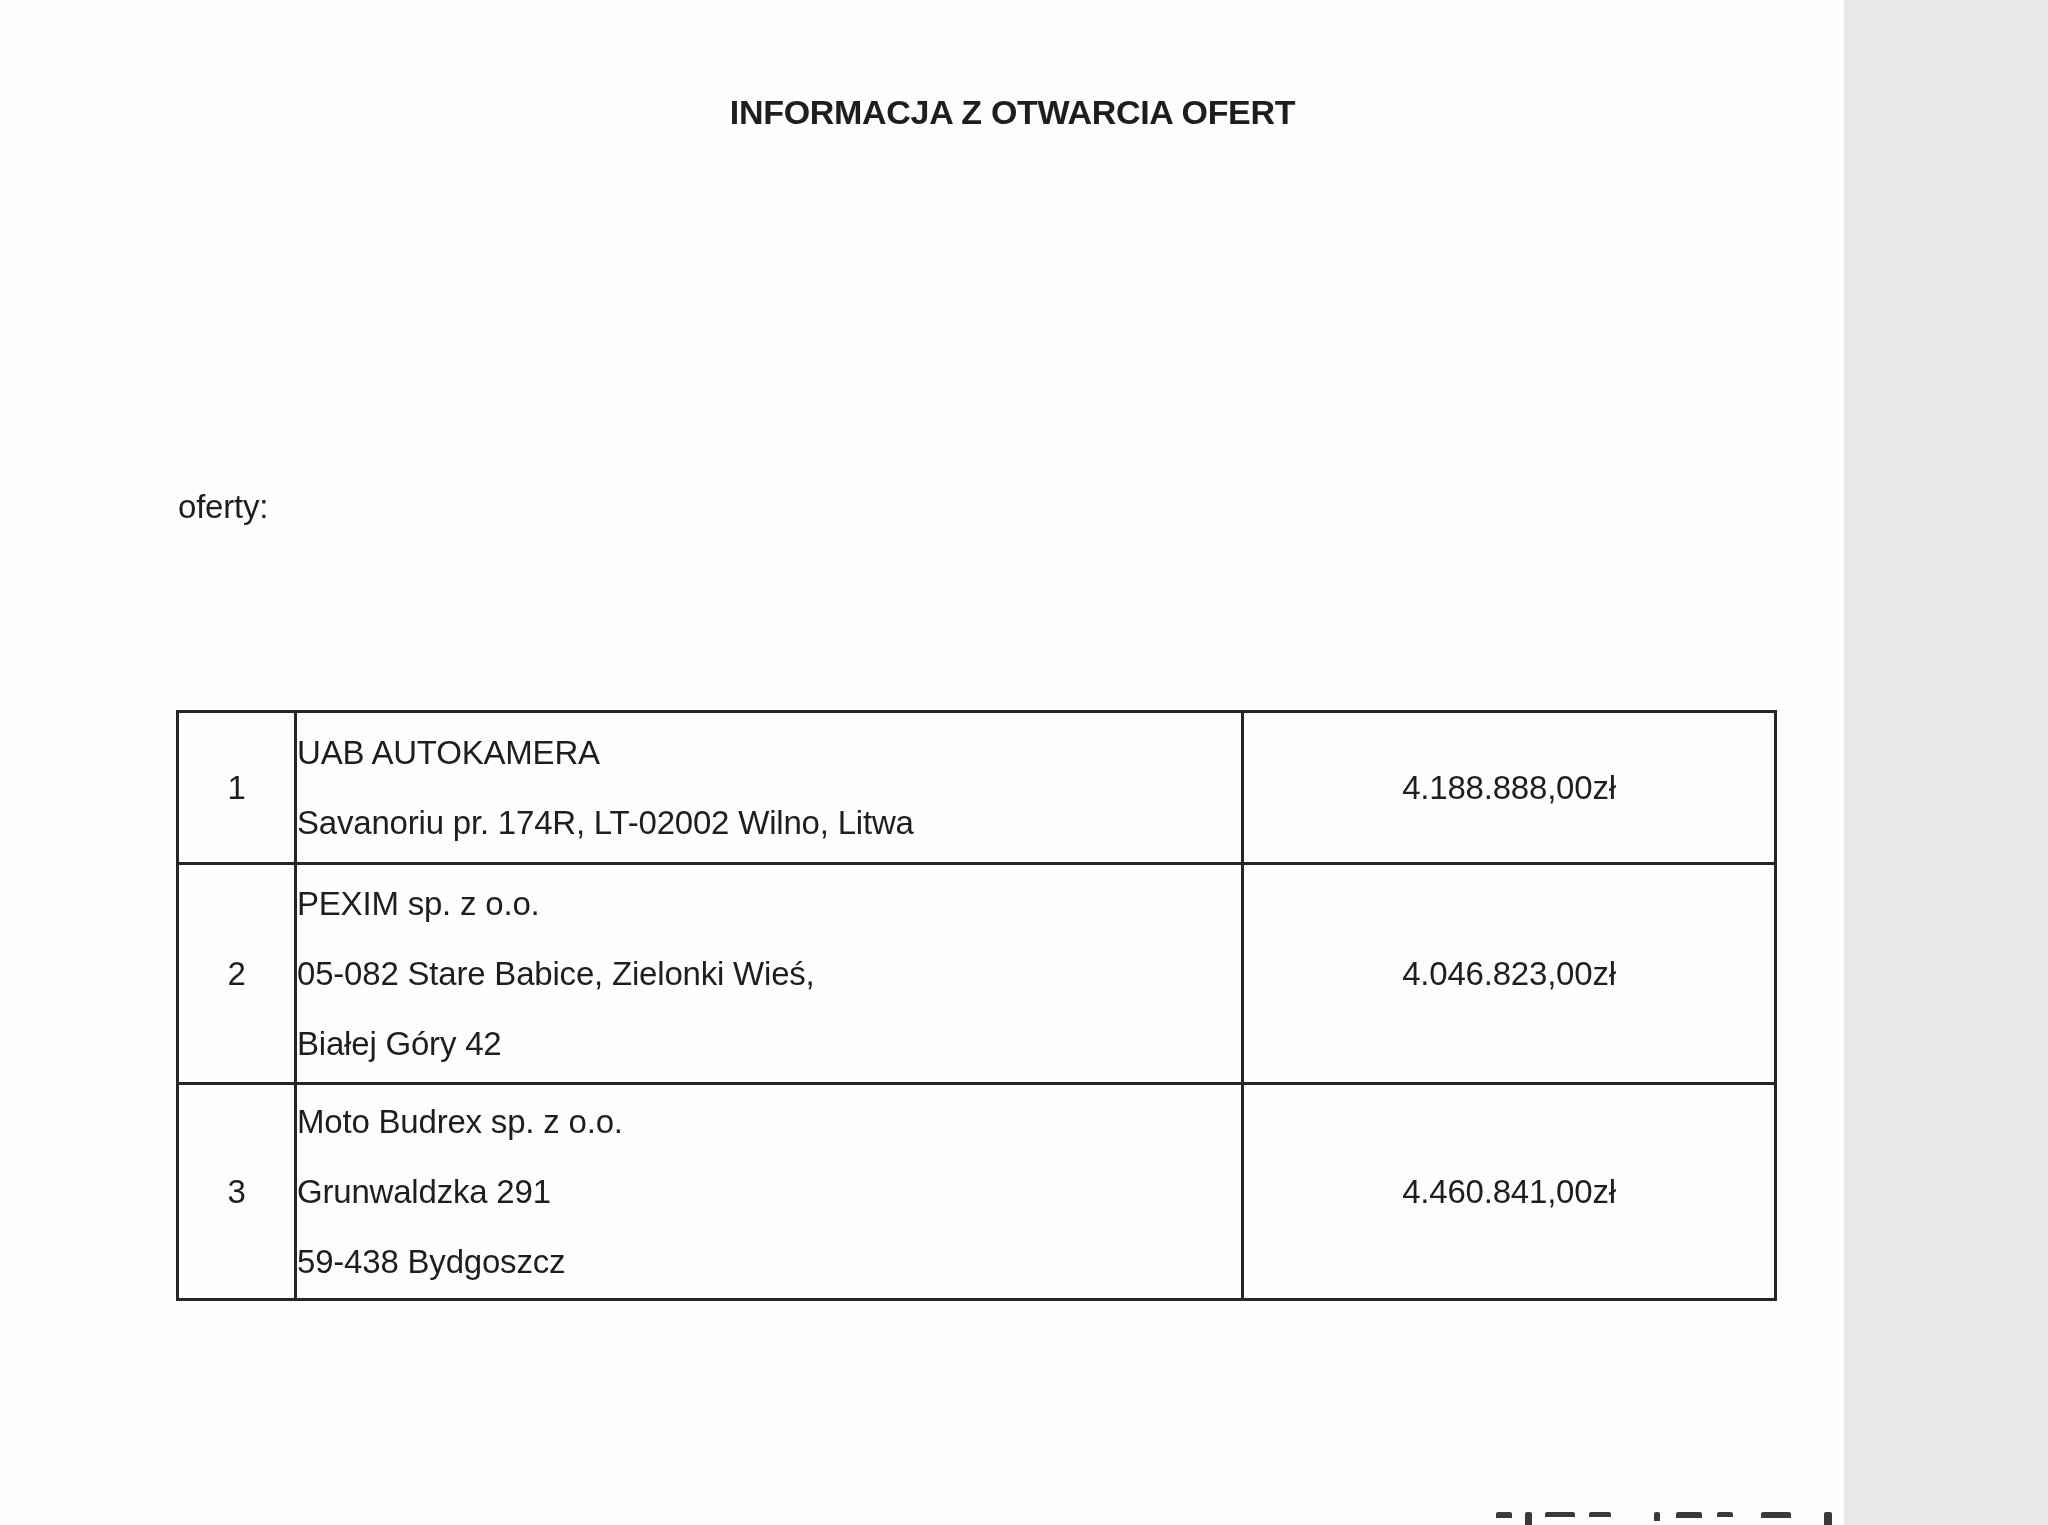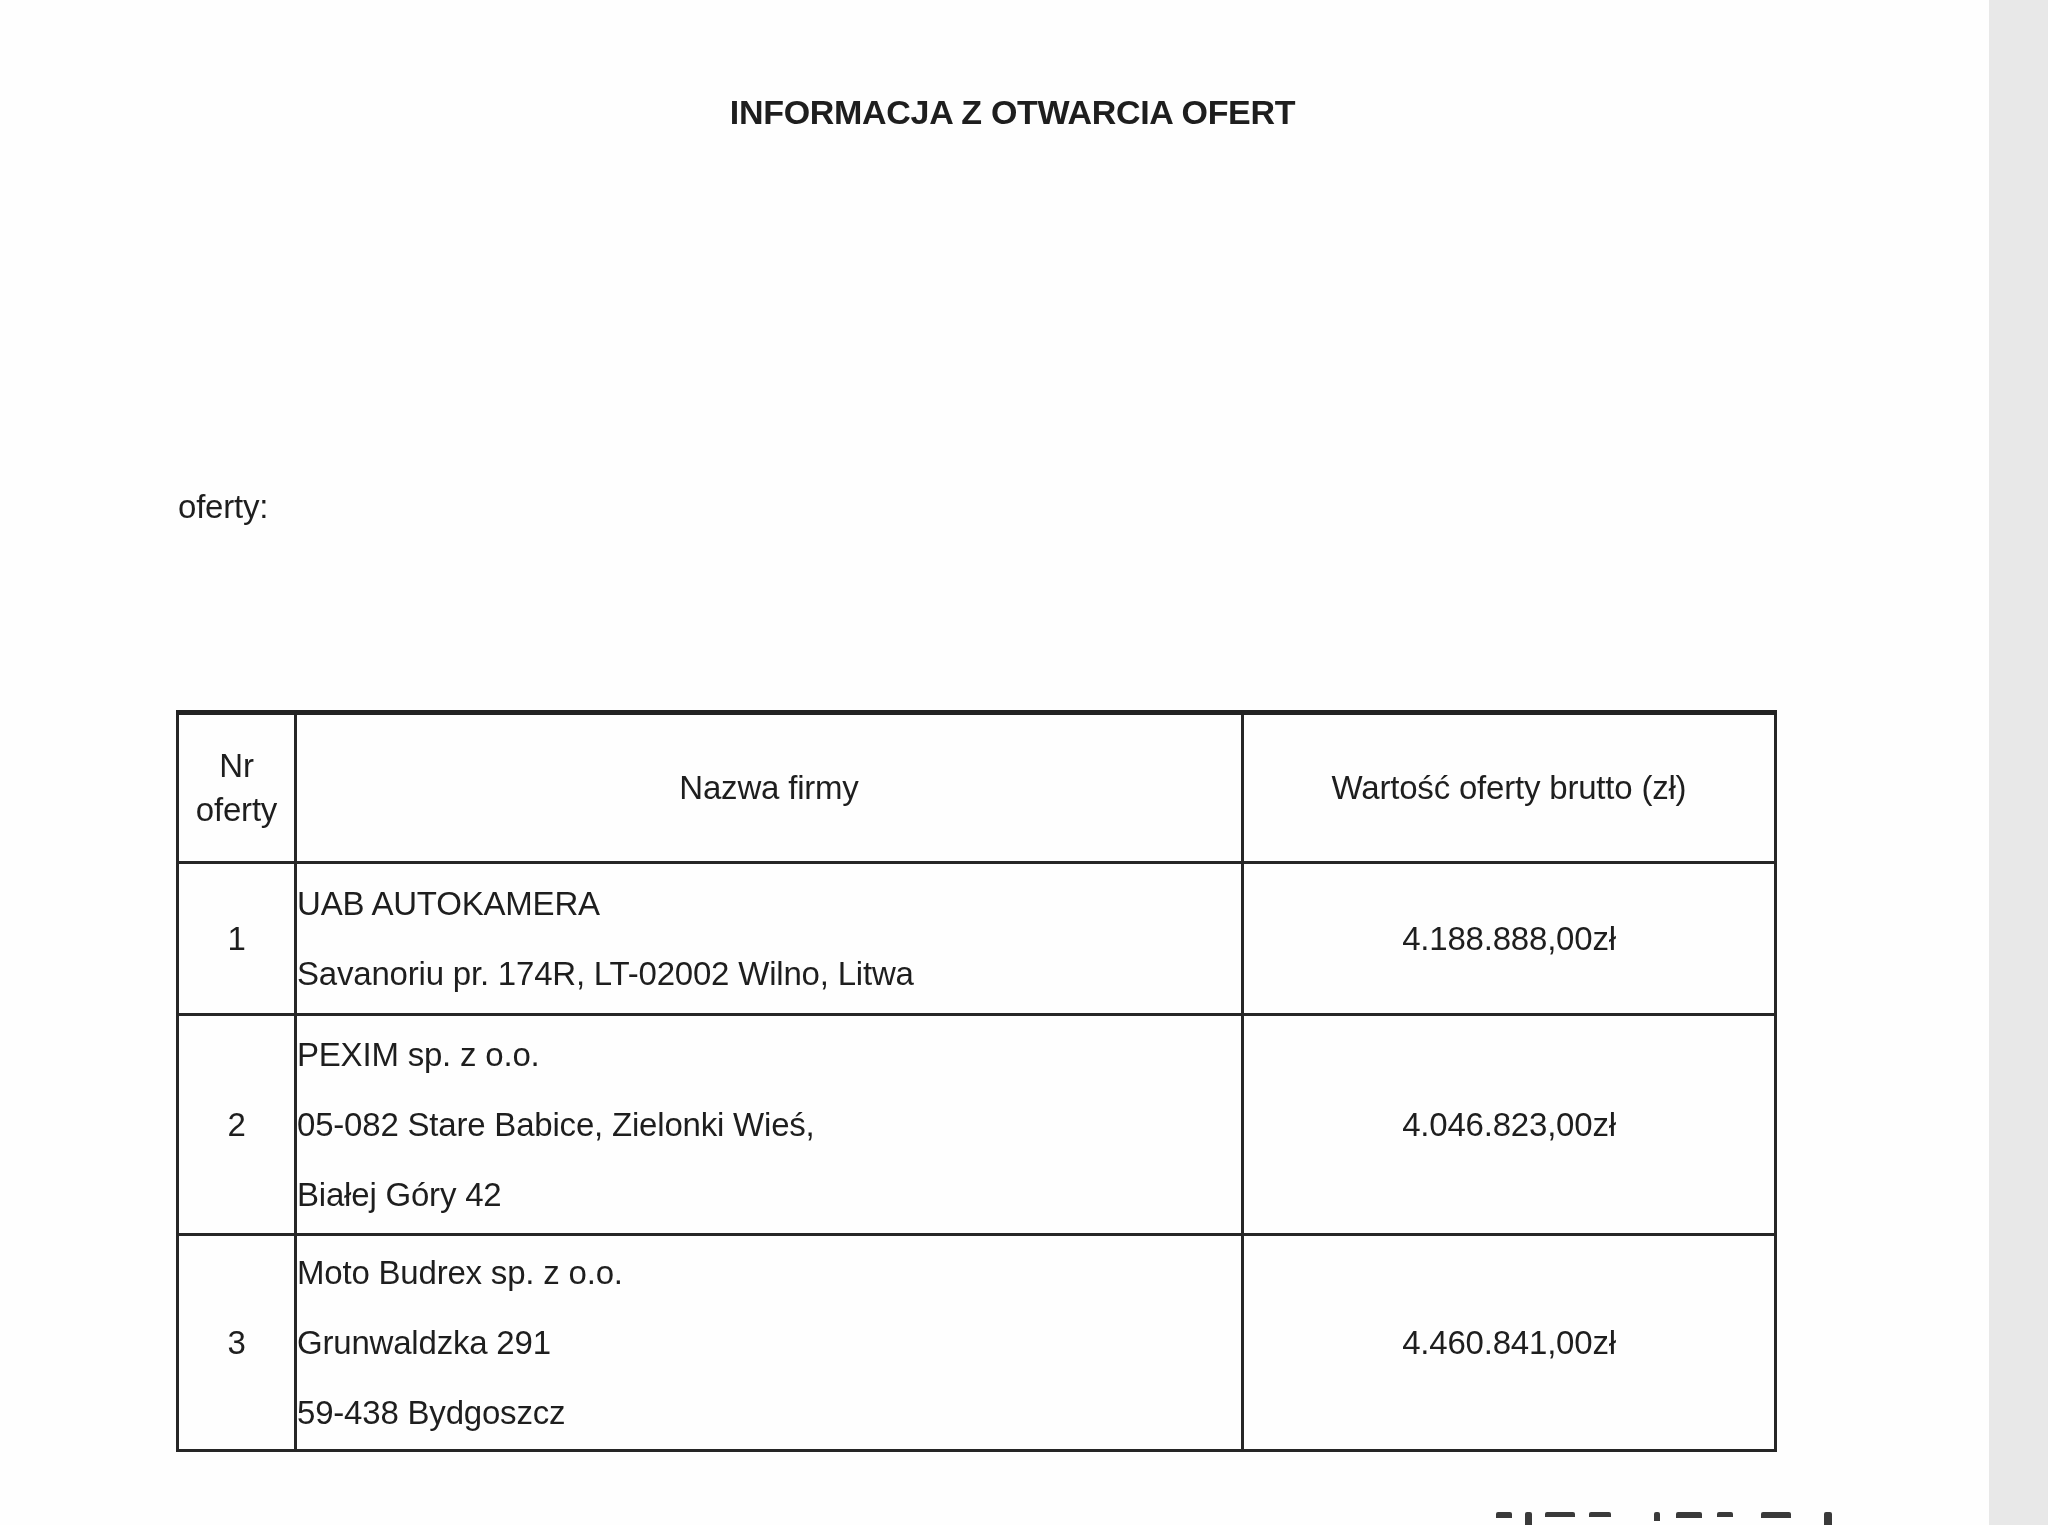--- a/index.html
+++ b/index.html
@@ -1,18 +1,18 @@
 <!DOCTYPE html>
 <html><head>
 <meta charset="utf-8">
 <style>
   html, body { margin: 0; padding: 0; background: #e8e8e8; }
   #page {
     position: relative;
-    width: 1989px;
+    width: 1844px;
     height: 1525px;
     background: #fefefe;
     overflow: hidden;
     font-family: "Liberation Sans", sans-serif;
     color: #1e1e1e;
   }
   .doc-title {
     position: absolute;
     left: 180px;
     top: 93px;
@@ -114,25 +114,20 @@
     <span class="bline last">oferty:</span>
   </div>
 
   <table class="offers">
     <colgroup>
       <col style="width:118px">
       <col style="width:947px">
       <col style="width:533px">
     </colgroup>
     <tbody>
-        <tr class="hdr">
-      <th>Nr oferty</th>
-      <th>Nazwa firmy</th>
-      <th>Wartość oferty brutto (zł)</th>
-    </tr>
     <tr class="r1">
       <td class="c-nr">1</td>
       <td class="c-name">
         <div class="name-line">UAB AUTOKAMERA</div>
         <div class="name-line">Savanoriu pr. 174R, LT-02002 Wilno, Litwa</div>
       </td>
       <td class="c-value">4.188.888,00zł</td>
     </tr>
     <tr class="r2">
       <td class="c-nr">2</td>

